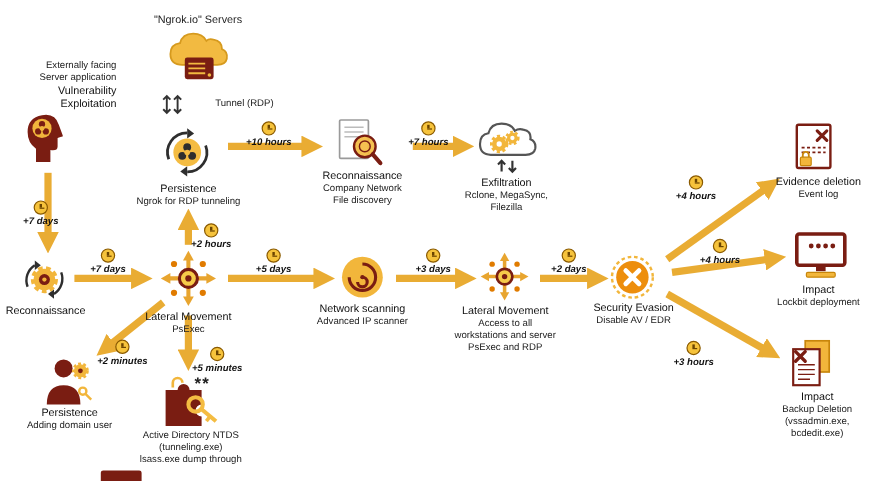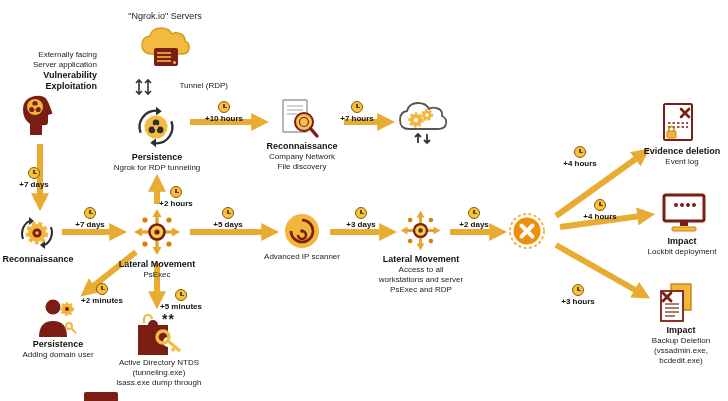--- a/index.html
+++ b/index.html
@@ -2,24 +2,24 @@
 <html><head>
 <meta charset="utf-8">
 <style>
   html,body{margin:0;padding:0;background:#fff;}
   #canvas{position:relative;width:728px;height:401px;background:#ffffff;overflow:hidden;
           font-family:"Liberation Sans","DejaVu Sans",sans-serif;color:#1a1a1a;}
   #arrow-layer{position:absolute;left:0;top:0;z-index:1;pointer-events:none;}
   .icon{position:absolute;z-index:2;}
   .t{position:absolute;z-index:2;text-align:center;line-height:1.25;}
   .t.left{text-align:right;}
-  .title{font-weight:700;font-size:9px;color:#111;}
+  .title{font-weight:400;font-size:9px;color:#111;}
   .sub{font-size:8px;color:#222;}
   .badge{position:absolute;z-index:3;width:44px;display:flex;flex-direction:column;align-items:center;}
-  .badge .lbl{font-size:8px;font-weight:700;color:#111;white-space:nowrap;margin-top:1px;}
+  .badge .lbl{font-size:8px;font-weight:700;color:#111;white-space:nowrap;margin-top:1px;font-style:italic;}
   .clock{width:12px;height:12px;border-radius:50%;background:#F6C33C;border:1.5px solid #8a5a00;box-sizing:border-box;position:relative;}
   .clock::before{content:"";position:absolute;left:4.2px;top:1.6px;width:1.6px;height:3.8px;background:#6b4400;}
   .clock::after{content:"";position:absolute;left:4.2px;top:4.6px;width:3.4px;height:1.6px;background:#6b4400;}
   .mask{position:absolute;z-index:3;font-weight:700;font-size:14px;color:#222;letter-spacing:1px;}
   .cropped{position:absolute;z-index:2;background:#7A1D12;border-radius:2px 2px 0 0;}
 </style>
 </head>
 <body>
 
 <div id="canvas">
@@ -263,41 +263,51 @@
     <div class="title">Persistence</div>
     <div class="sub">Ngrok for RDP tunneling</div>
   </div>
 
   <div class="t" style="left:250px;top:141px;width:104px">
     <div class="title">Reconnaissance</div>
     <div class="sub">Company Network</div>
     <div class="sub">File discovery</div>
   </div>
 
+  <div class="t" style="left:376px;top:147px;width:92px">
+    <div class="title">Exfiltration</div>
+    <div class="sub">Rclone, MegaSync,</div>
+    <div class="sub">Filezilla</div>
+  </div>
 
   <div class="t" style="left:0px;top:254px;width:76px">
     <div class="title">Reconnaissance</div>
   </div>
 
   <div class="t" style="left:106px;top:259px;width:102px">
     <div class="title">Lateral Movement</div>
     <div class="sub">PsExec</div>
   </div>
 
   <div class="t" style="left:250px;top:252px;width:104px">
+    <div class="title">Network scanning</div>
     <div class="sub">Advanced IP scanner</div>
   </div>
 
   <div class="t" style="left:370px;top:254px;width:102px">
     <div class="title">Lateral Movement</div>
     <div class="sub">Access to all</div>
     <div class="sub">workstations and server</div>
     <div class="sub">PsExec and RDP</div>
   </div>
 
+  <div class="t" style="left:481px;top:251px;width:94px">
+    <div class="title">Security Evasion</div>
+    <div class="sub">Disable AV / EDR</div>
+  </div>
 
   <div class="t" style="left:636px;top:146px;width:92px">
     <div class="title">Evidence deletion</div>
     <div class="sub">Event log</div>
   </div>
 
   <div class="t" style="left:636px;top:236px;width:92px">
     <div class="title">Impact</div>
     <div class="sub">Lockbit deployment</div>
   </div>

